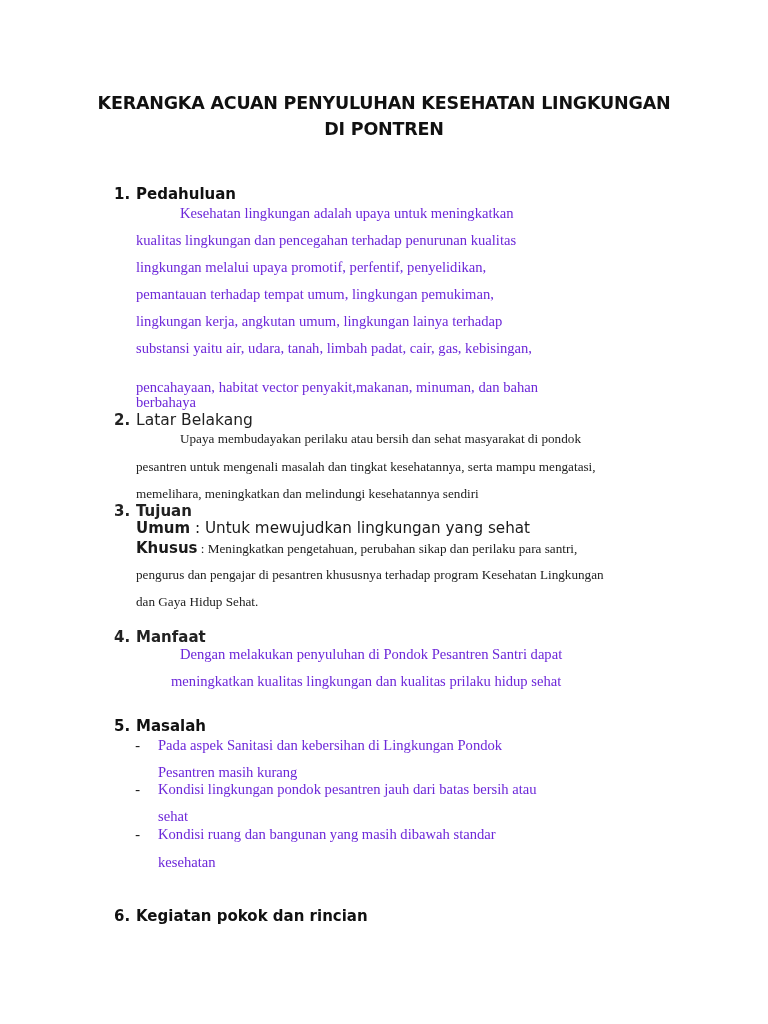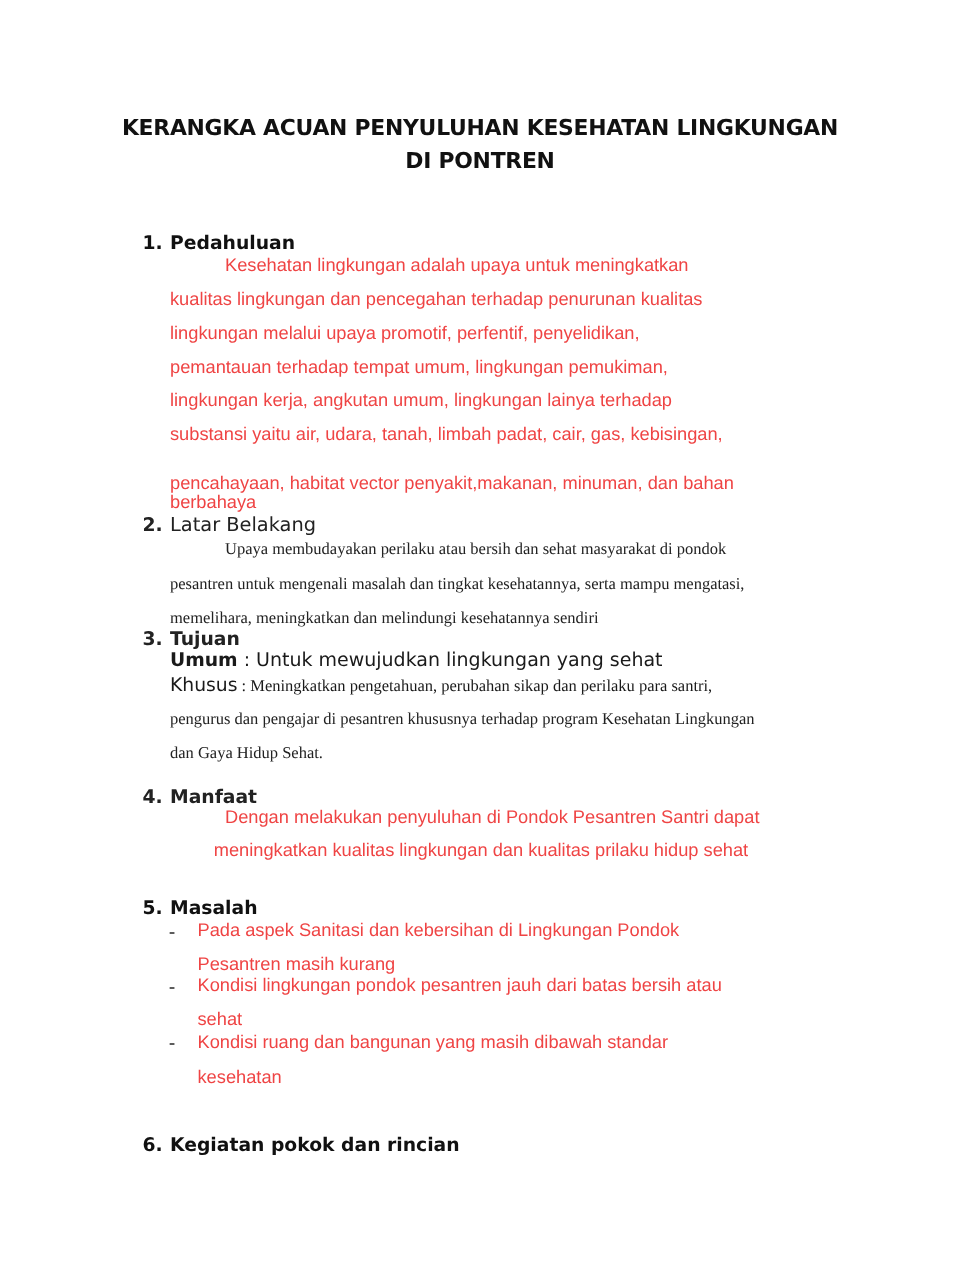--- a/index.html
+++ b/index.html
@@ -7,21 +7,21 @@
     .page { position: absolute; left: 0; top: 0; width: 684px; height: 1024px; background: #fff; padding-left: 20px; }
     .abs { position: absolute; white-space: nowrap; }
     .sans { font-family: "DejaVu Sans", sans-serif; text-align: center; }
     .serif { font-family: "Liberation Serif", serif; }
     .title { font-family: "DejaVu Sans", sans-serif; font-weight: bold; font-size: 17.5px; color: #111; left: 0; width: 768px; text-align: center; letter-spacing: -0.2px; }
     .h { font-family: "DejaVu Sans", sans-serif; font-size: 15px; color: #111; }
     .h.b { font-weight: bold; }
     .h.m { font-weight: bold; color: #222; }
     .num { position: absolute; left: 114px; }
     .htext { position: absolute; left: 136px; }
-    .body { font-family: Liberation Sans, sans-serif; font-size: 14.6px; color: #ef4444; left: 136px; }
+    .body { font-family: Liberation Serif, serif; font-size: 14.6px; color: #6d28d9; left: 136px; }
     .sbody { font-family: "Liberation Serif", serif; font-size: 13.2px; color: #222; left: 136px; }
     .dash { left: 135px; font-family: "DejaVu Sans", sans-serif; font-size: 14.6px; color: #222; }
     .bl { left: 158px; }
   </style>
 </head>
 <body>
 
 <div class="page">
 
   <div class="abs title" style="top:93px;">KERANGKA ACUAN PENYULUHAN KESEHATAN LINGKUNGAN</div>
@@ -49,21 +49,21 @@
   <div class="abs sbody" style="top:486px;">memelihara, meningkatkan dan melindungi kesehatannya sendiri</div>
 
   <div class="abs h m" style="top:502px; left:0; width:768px;">
     <span class="num">3.</span>
     <span class="htext">Tujuan</span>
   </div>
   <div class="abs" style="top:519px; left:136px; font-size:15px;">
     <span class="sans" style="font-weight:bold;">Umum</span><span class="sans" style="font-size:15.2px;"> : Untuk mewujudkan lingkungan yang sehat</span>
   </div>
   <div class="abs" style="top:539px; left:136px;">
-    <span class="sans" style="font-weight:normal; font-size:15px;">Khusus</span><span class="serif" style="font-size:13.2px;"> : Meningkatkan pengetahuan, perubahan sikap dan perilaku para santri,</span>
+    <span class="sans" style="font-weight:bold; font-size:15px;">Khusus</span><span class="serif" style="font-size:13.2px;"> : Meningkatkan pengetahuan, perubahan sikap dan perilaku para santri,</span>
   </div>
   <div class="abs sbody" style="top:567px;">pengurus dan pengajar di pesantren khususnya terhadap program Kesehatan Lingkungan</div>
   <div class="abs sbody" style="top:594px;">dan Gaya Hidup Sehat.</div>
 
   <div class="abs h m" style="top:628px; left:0; width:768px;">
     <span class="num">4.</span>
     <span class="htext">Manfaat</span>
   </div>
   <div class="abs body" style="top:646px; left:180px;">Dengan melakukan penyuluhan di Pondok Pesantren Santri dapat</div>
   <div class="abs body" style="top:673px;margin-left:35px;">meningkatkan kualitas lingkungan dan kualitas prilaku hidup sehat</div>

